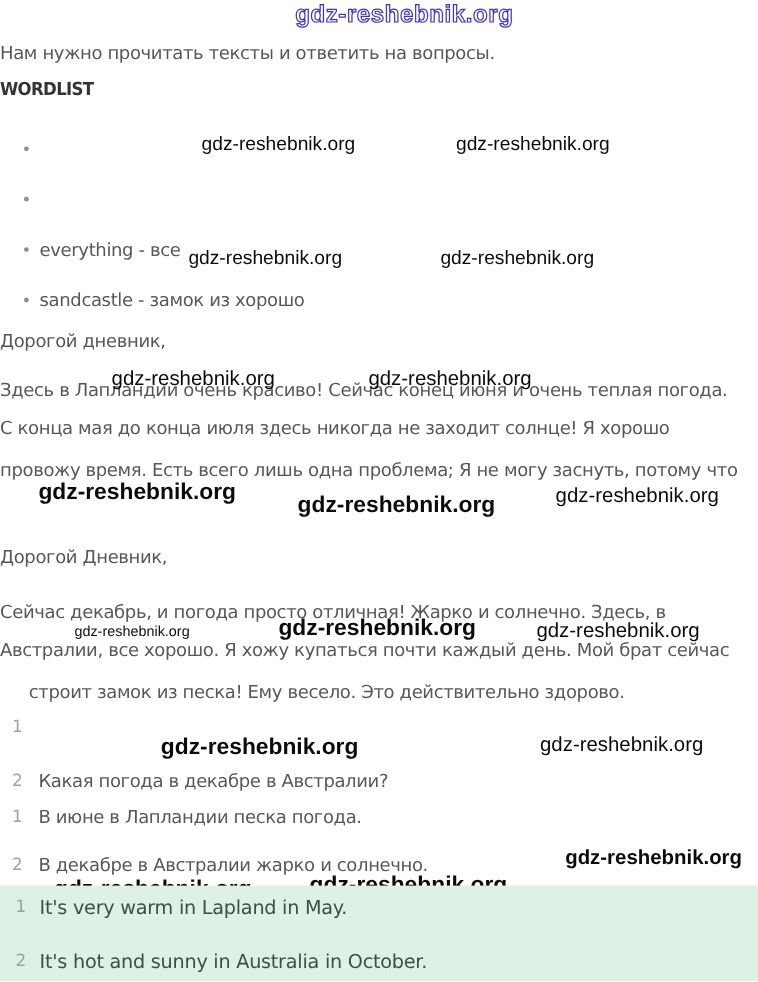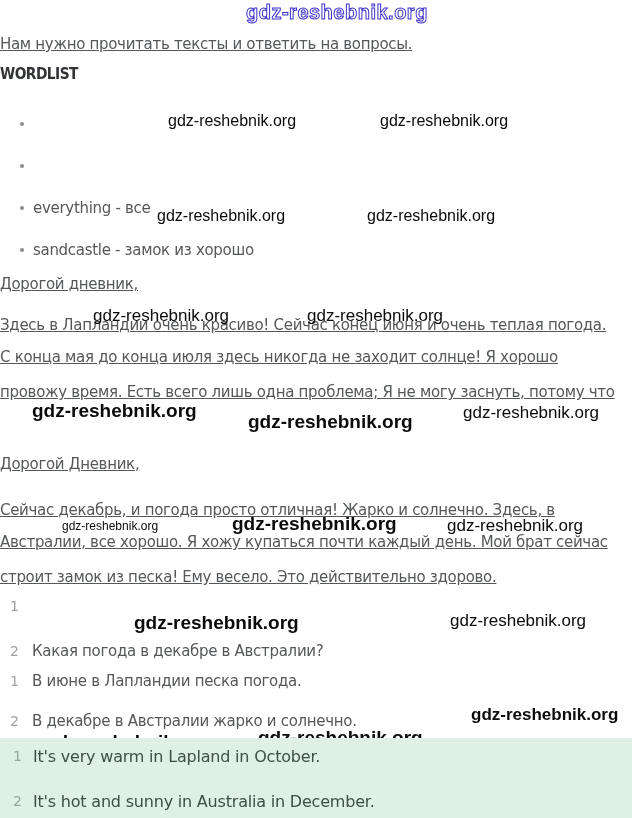--- a/index.html
+++ b/index.html
@@ -1,21 +1,21 @@
 <!DOCTYPE html>
 <html><head>
 <meta charset="utf-8">
 <style>
   html,body{margin:0;padding:0;background:#ffffff;}
   #page{
     position:relative;width:632px;height:818px;overflow:hidden;
     background:#ffffff;font-family:"DejaVu Sans",sans-serif;
   }
   .abs{position:absolute;white-space:nowrap;}
-  .ru{font-size:15px;color:#55575b;letter-spacing:-0.3px;text-decoration:underline;}
+  .ru{font-size:15px;color:#55575b;letter-spacing:-0.3px;}
   .wordlist-title{font-size:15px;font-weight:bold;color:#323438;letter-spacing:-0.6px;transform:scaleX(.92);transform-origin:left;}
   .bullet-row .dot{
     position:absolute;left:20px;top:7px;width:4px;height:4px;border-radius:50%;
     background:#8b8d90;
   }
   .bullet-row .bt{position:absolute;left:33px;top:0;}
   .num{color:#a0a2a5;font-size:14px;}
   .qrow .num{position:absolute;left:10px;top:1px;}
   .qrow .qt{position:absolute;left:32px;top:0;}
   .wm{
@@ -73,21 +73,21 @@
 
   <div class="abs wm" style="left:93px;top:306px;">gdz-reshebnik.org</div>
   <div class="abs wm" style="left:307px;top:306px;">gdz-reshebnik.org</div>
   <div class="abs wm wm-b" style="left:32px;top:400px;">gdz-reshebnik.org</div>
   <div class="abs wm" style="left:463px;top:403px;">gdz-reshebnik.org</div>
   <div class="abs wm wm-b" style="left:248px;top:411px;">gdz-reshebnik.org</div>
 
   <div class="abs ru" style="left:0px;top:455px;">Дорогой Дневник,</div>
   <div class="abs ru" style="left:0px;top:533px;">Австралии, все хорошо. Я хожу купаться почти каждый день. Мой брат сейчас</div>
   <div class="abs ru" style="left:0px;top:501px;">Сейчас декабрь, и погода просто отличная! Жарко и солнечно. Здесь, в</div>
-  <div class="abs ru" style="left:0px;top:568px;">строит замок из песка! Ему весело. Это действительно здорово.</div>
+  <div class="abs ru" style="left:0px;top:568px;padding-left:24px;">строит замок из песка! Ему весело. Это действительно здорово.</div>
 
   <div class="abs wm wm-sm" style="left:62px;top:519px;">gdz-reshebnik.org</div>
   <div class="abs wm wm-b" style="left:232px;top:513px;">gdz-reshebnik.org</div>
   <div class="abs wm" style="left:447px;top:516px;">gdz-reshebnik.org</div>
 
   <div class="abs ru qrow" style="left:0px;top:597px;width:500px;height:20px;">
     <span class="num">1</span>
   </div>
   <div class="abs ru qrow" style="left:0px;top:642px;width:500px;height:20px;">
     <span class="num">2</span>
@@ -106,21 +106,21 @@
     <span class="qt">В декабре в Австралии жарко и солнечно.</span>
   </div>
 
   <div class="abs wm wm-b" style="left:471px;top:705px;font-size:17px;">gdz-reshebnik.org</div>
   <div class="abs wm wm-b" style="left:45px;top:731px;">gdz-reshebnik.org</div>
   <div class="abs wm wm-b" style="left:258px;top:727px;">gdz-reshebnik.org</div>
 
   <div class="answer-block">
     <div class="abs en qrow arow" style="left:0px;top:9px;width:500px;height:20px;">
       <span class="num">1</span>
-      <span class="at">It's very warm in Lapland in October.</span>
+      <span class="at">It's very warm in Lapland in May.</span>
     </div>
     <div class="abs en qrow arow" style="left:0px;top:54px;width:500px;height:20px;">
       <span class="num">2</span>
-      <span class="at">It's hot and sunny in Australia in December.</span>
+      <span class="at">It's hot and sunny in Australia in October.</span>
     </div>
   </div>
 
 </div>
 
 </body></html>

